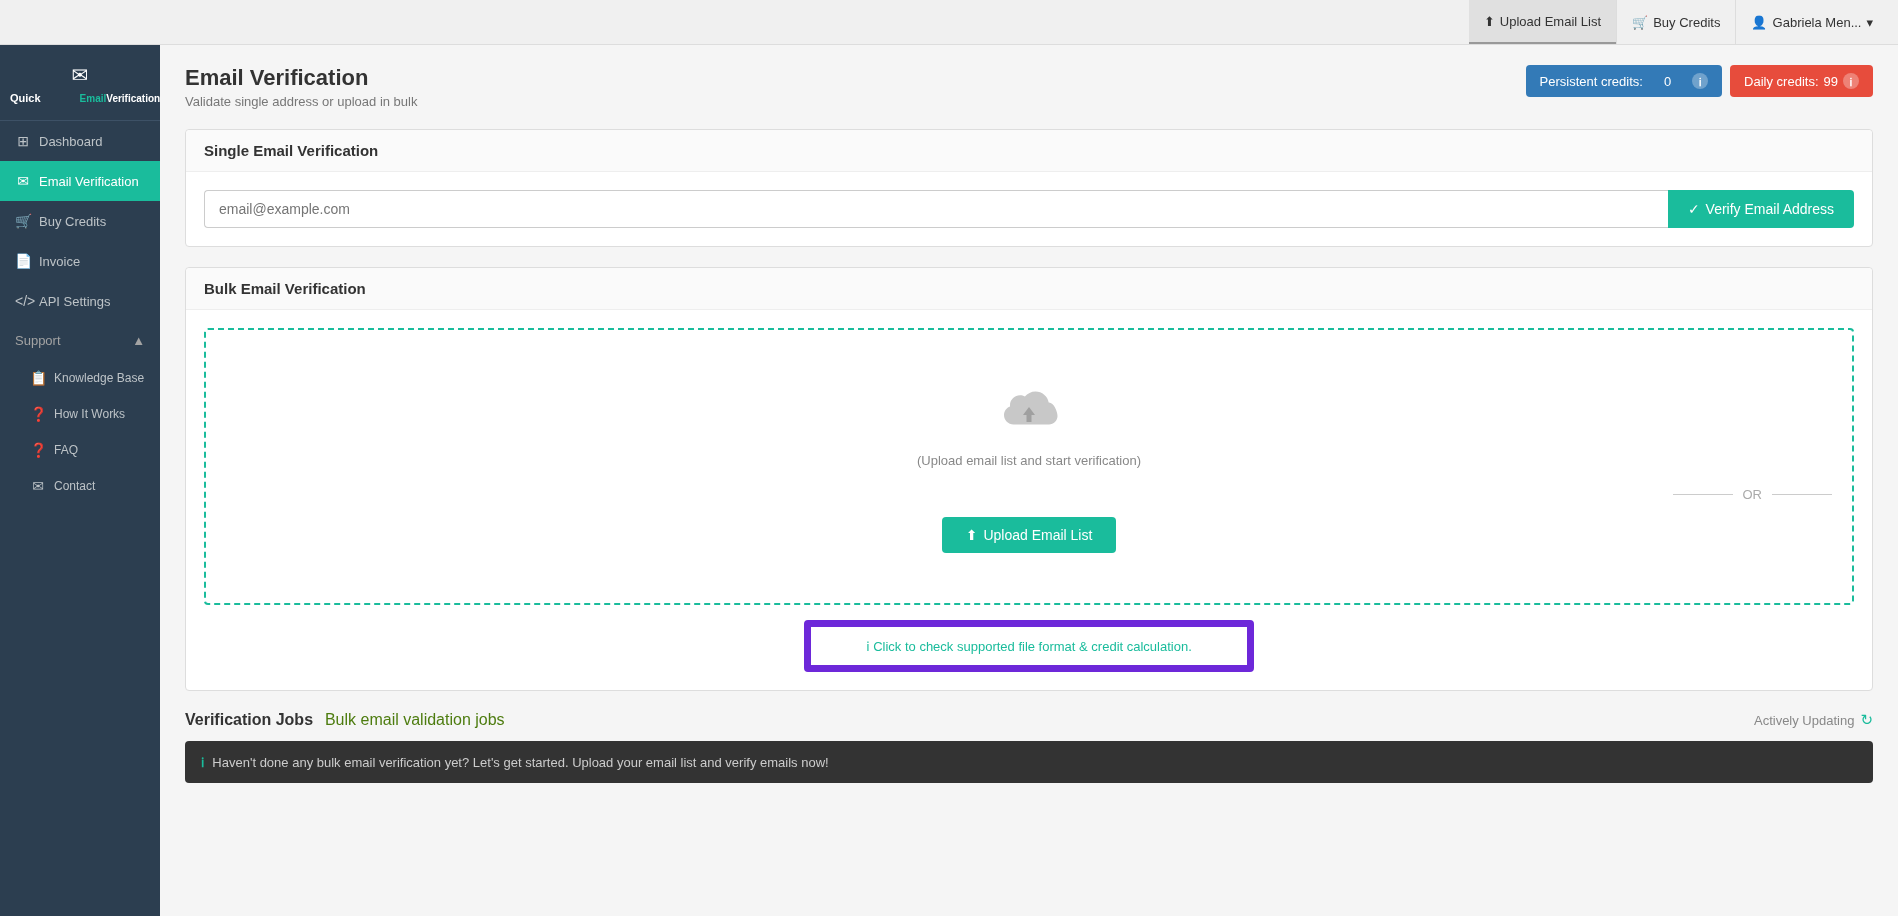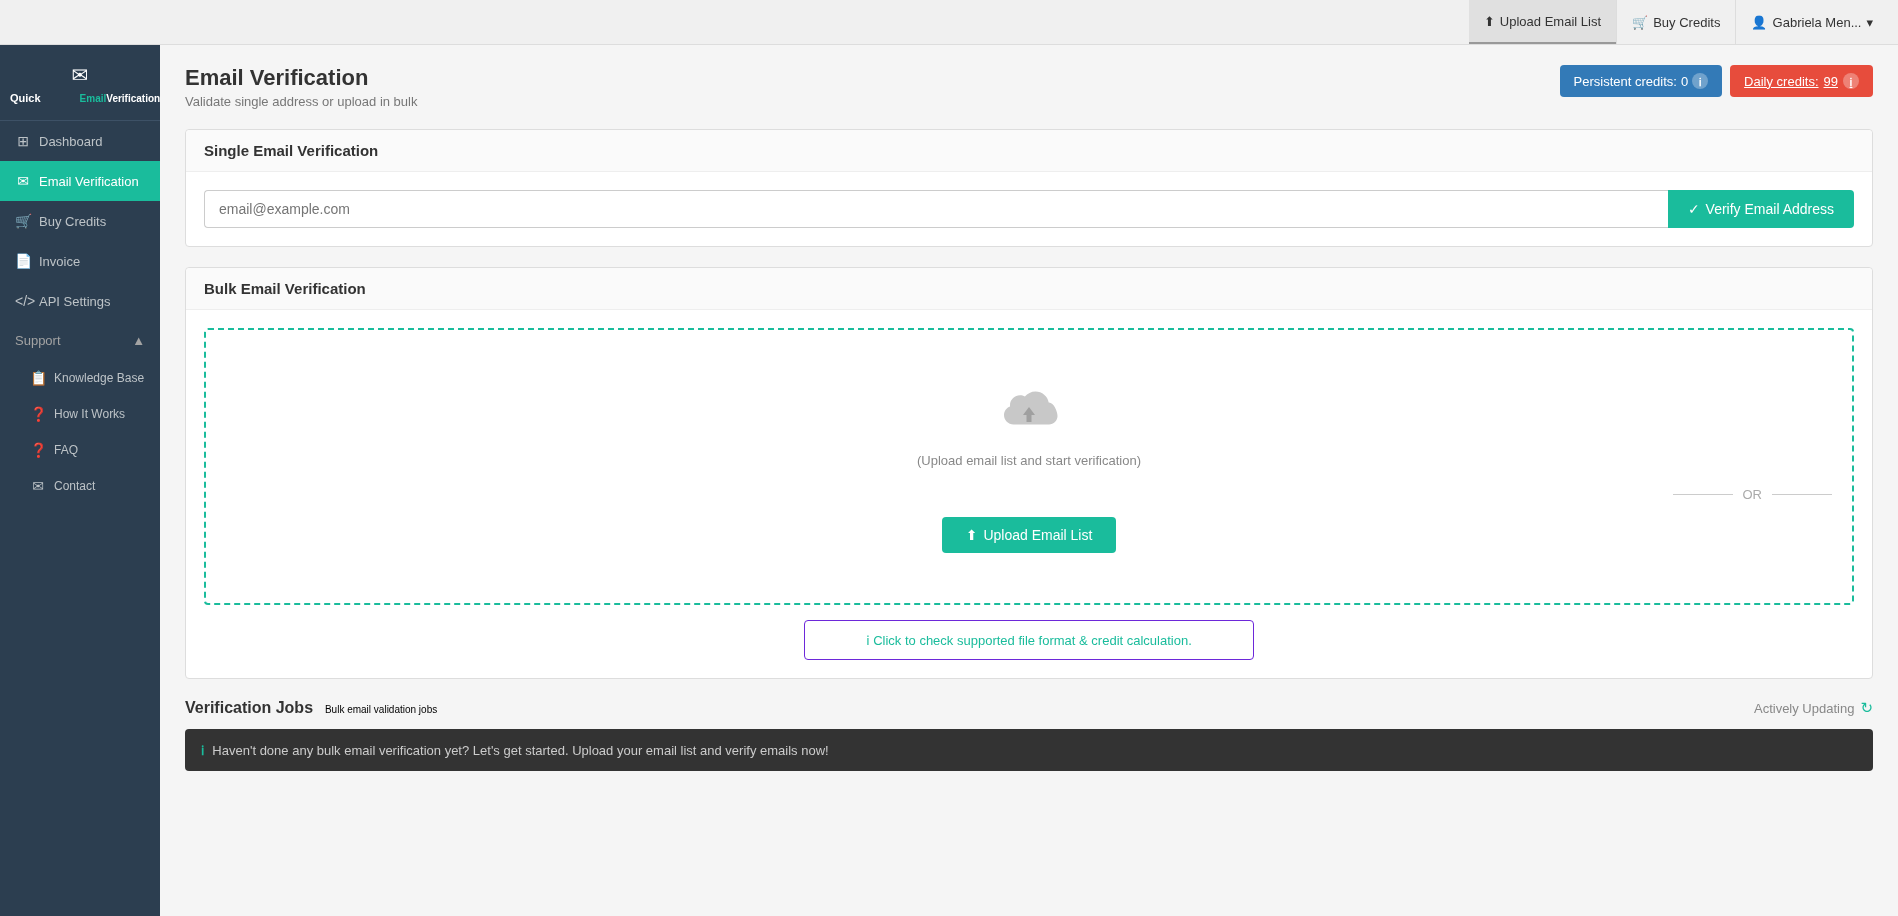--- a/index.html
+++ b/index.html
@@ -114,32 +114,31 @@
       align-items: center;
     }
     .badge-persistent {
       background: #337ab7;
       color: white;
       padding: 8px 14px;
       border-radius: 4px;
       font-size: 13px;
       display: flex;
       align-items: center;
-      gap: 4px;
+      gap: 21px;
     }
     .badge-daily {
       background: #e74c3c;
       color: white;
       padding: 8px 14px;
       border-radius: 4px;
       font-size: 13px;
       display: flex;
       align-items: center;
       gap: 5px;
-      text-decoration: underline;
     }
     .badge-info { 
       background: rgba(255,255,255,0.3); 
       border-radius: 50%; 
       width: 16px; height: 16px; 
       display: inline-flex; 
       align-items: center; 
       justify-content: center; 
       font-size: 11px; 
       font-weight: bold;
@@ -233,21 +232,21 @@
       padding: 10px 24px;
       border-radius: 4px;
       cursor: pointer;
       font-size: 14px;
       display: inline-flex;
       align-items: center;
       gap: 6px;
     }
 
     .info-link-box {
-      border: 1px solid #6d28d9;
+      border: 7px solid #6d28d9;
       border-radius: 4px;
       padding: 10px 16px;
       text-align: center;
       color: #1abc9c;
       font-size: 13px;
       cursor: pointer;
       display: inline-block;
       margin: 0 auto;
       display: flex;
       align-items: center;
@@ -264,22 +263,22 @@
       justify-content: space-between;
       margin-bottom: 12px;
       margin-top: 20px;
     }
     .jobs-title {
       font-size: 16px;
       font-weight: 600;
       color: #333;
     }
     .jobs-subtitle-text {
-      font-size: 10px;
-      color: #000000;
+      font-size: 16px;
+      color: #4d7c0f;
       margin-left: 8px;
       text-align: right;
     }
     .actively-updating {
       font-size: 13px;
       color: #888;
       display: flex;
       align-items: center;
       gap: 6px;
     }

